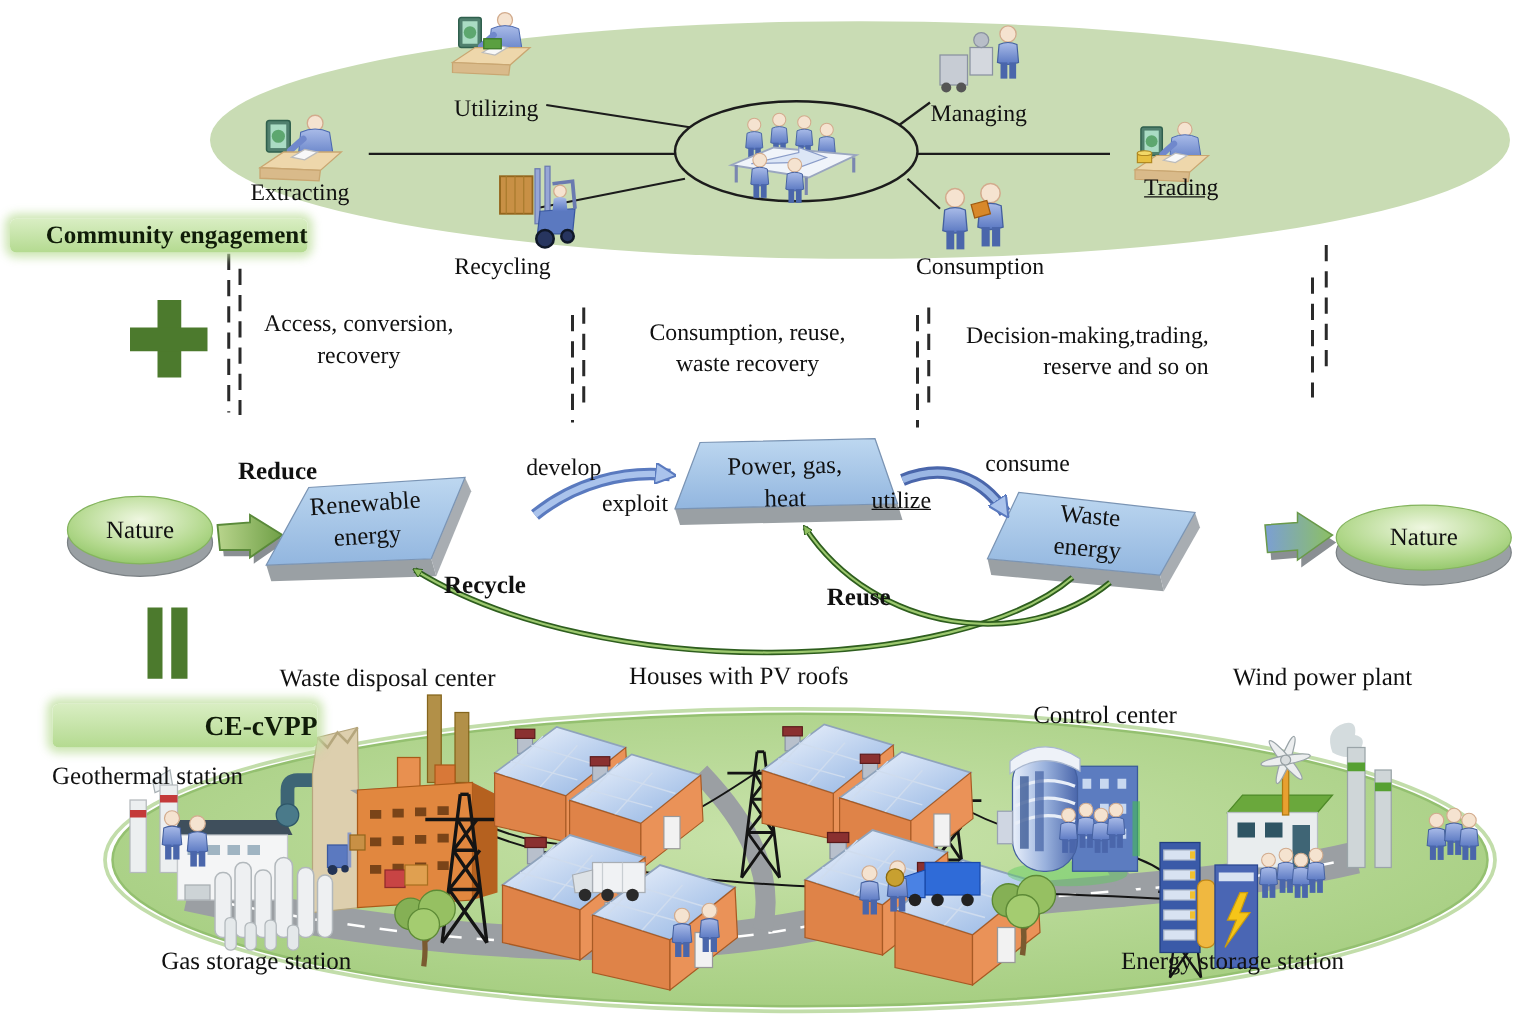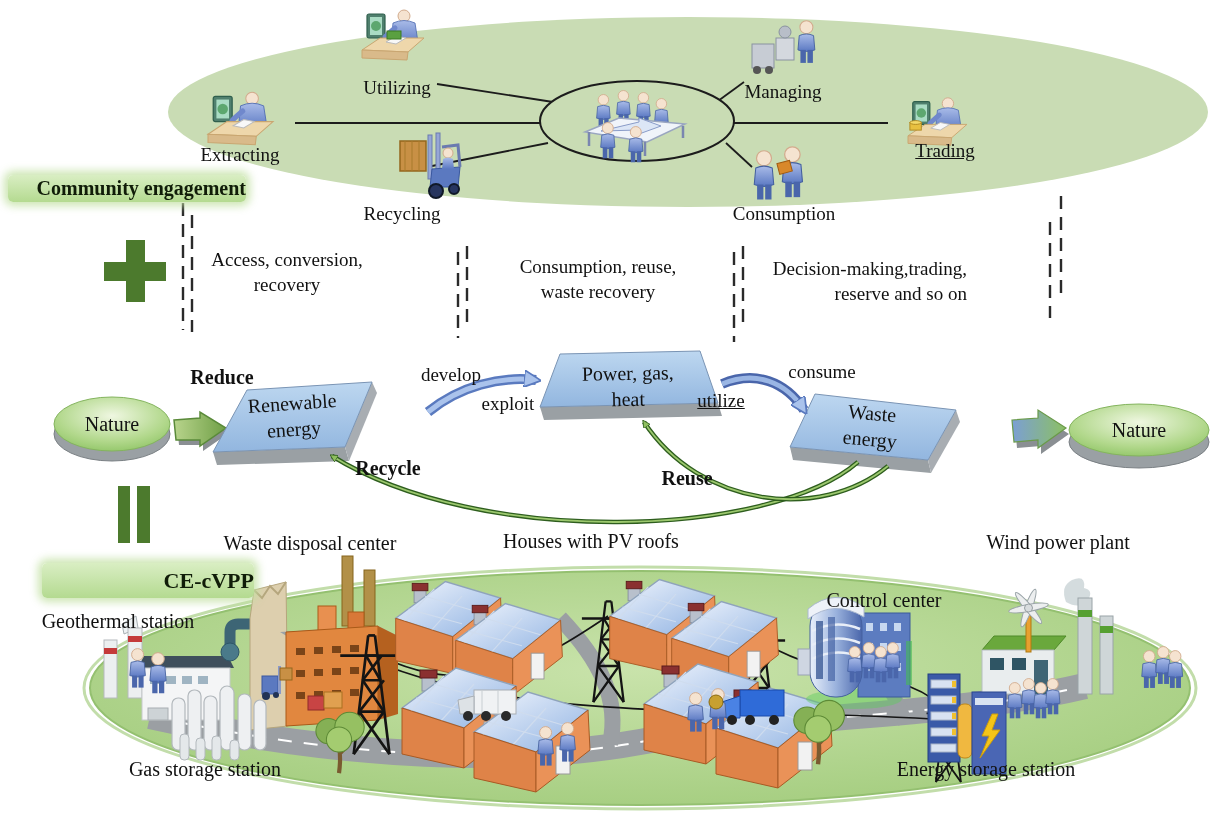--- a/index.html
+++ b/index.html
@@ -489,19 +489,19 @@
 
 <div class="lbl f20 rm4" style="left:293px;top:390px;width:150px;">Renewable
 energy</div>
 <div class="lbl f20 rm1" style="left:628px;top:360px;width:150px;">Power, gas,
 heat</div>
 <div class="lbl f20 rp5" style="left:871px;top:400px;width:130px;">Waste
 energy</div>
 
 <div class="lbl f20" style="left:310px;top:530px;width:220px;">Waste disposal center</div>
 <div class="lbl f20" style="left:591px;top:528px;width:220px;">Houses with PV roofs</div>
-<div class="lbl f20" style="left:884px;top:587px;width:180px;">Control center</div>
+<div class="lbl f20" style="left:884px;top:559px;width:180px;">Control center</div>
 <div class="lbl f20" style="left:1058px;top:529px;width:190px;">Wind power plant</div>
 <div class="lbl f20" style="left:118px;top:608px;width:200px;">Geothermal station</div>
 <div class="lbl f20" style="left:205px;top:756px;width:200px;">Gas storage station</div>
 <div class="lbl f20" style="left:986px;top:756px;width:220px;">Energy storage station</div>
 
 </div>
 
 </body></html>

